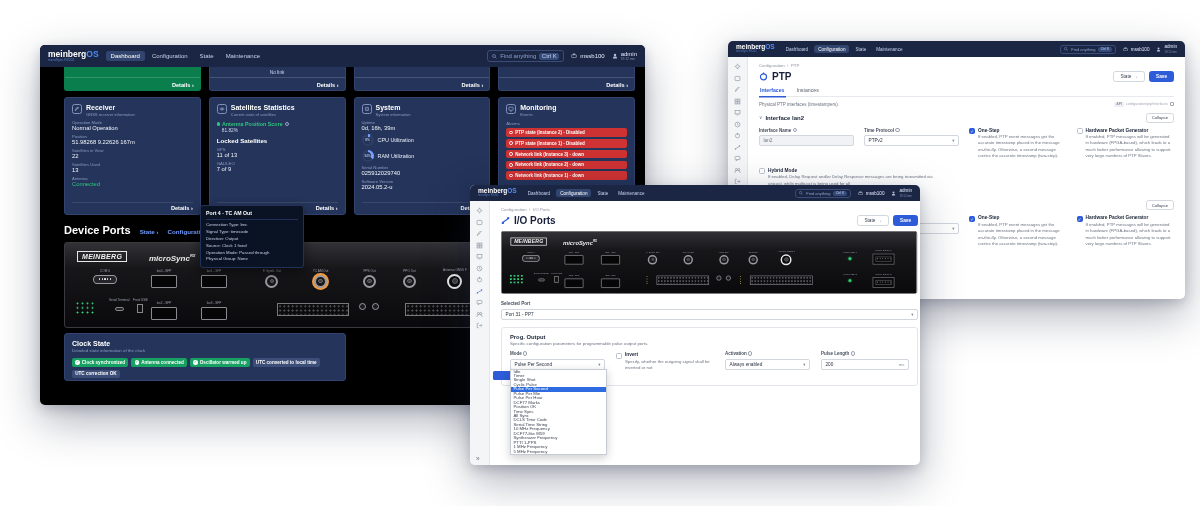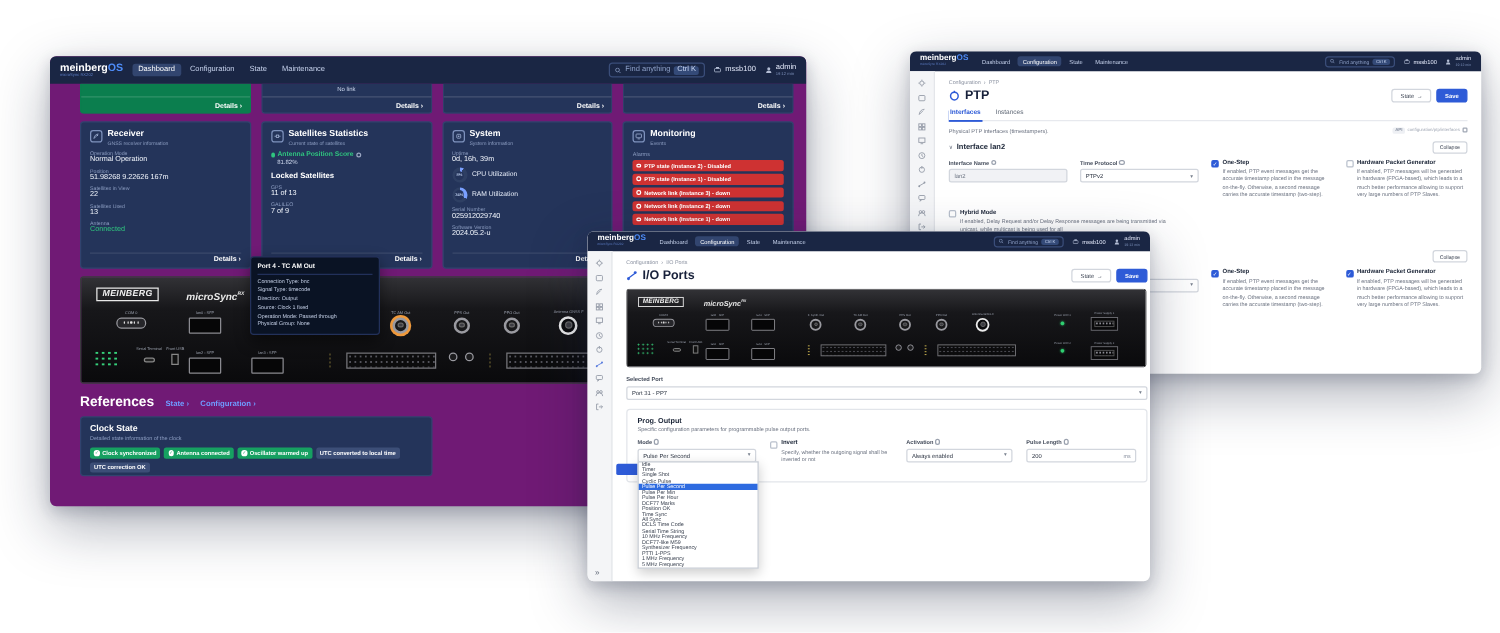--- a/index.html
+++ b/index.html
@@ -20,21 +20,21 @@
   .nav .ni.on{background:#32456f;color:#fff}
   .spacer{flex:1}
   .search{display:flex;align-items:center;gap:3px;border:1px solid #3a4d79;border-radius:3px;
     padding:1.5px 4px;color:#8ea1c9}
   .kbd{background:#344a78;color:#c9d6f2;border-radius:2px;padding:.5px 2.5px}
   .hright{display:flex;align-items:center;gap:3px;color:#e4eafb}
   .sess{color:#7d91bb;font-size:3.3px;margin-top:.5px}
   .hico{flex:none;opacity:.85}
 
   
-  .w-dash{left:40px;top:45px;width:605px;height:360px;background:#701a75;font-size:6px;color:#e9eef8;z-index:1}
+  .w-dash{left:40px;top:45px;width:605px;height:360px;background:#000000;font-size:6px;color:#e9eef8;z-index:1}
   .w-dash .hd{height:22px;font-size:6px}
   .w-dash .logo .l1{font-size:8.5px}
   .dash-body{padding:0 10px 0 24px}
   .row1{display:grid;grid-template-columns:repeat(4,1fr);gap:8px}
   .c1{position:relative;height:24px;background:#24345a;border:1px solid #31436e;border-top:none;
     border-radius:0 0 3px 3px;padding:2px 6px}
   .c1.green{background:#0b7e4e;border-color:#0b7e4e}
   .c1 .div{position:absolute;left:0;right:0;bottom:12px;border-top:1px solid rgba(255,255,255,.16)}
   .nolink{text-align:center;color:#cdd8ee;font-size:4.8px;margin-top:1px}
   .det{position:absolute;right:6px;bottom:2.5px;font-size:5.6px;font-weight:700;color:#fff;cursor:pointer}
@@ -373,20 +373,25 @@
               <i></i>
               <span>Network link (Instance 2) - down</span>
             </div>
         <div class="alarm">
               <i></i>
               <span>Network link (Instance 1) - down</span>
             </div>
       </div>
     </div>
 
+    <div class="sect">
+      <h2>Device Ports</h2>
+      <span class="slink"><span>State</span> <span>›</span></span>
+      <span class="slink"><span>Configuration</span> <span>›</span></span>
+    </div>
 
     <div class="panel">
       <div class="p-logo">MEINBERG</div>
       <div class="p-model"><span>microSync</span><sup>RX</sup></div>
       <div class="pitem" style="left:28px;top:26px">
             <span class="plbl">COM 0</span>
             <span class="db9">
               <i></i>
               <i></i>
               <i></i>
@@ -474,25 +479,20 @@
             <span class="pled"></span>
           </div>
       <div class="pitem" style="left:508px;top:56px">
             <span class="plbl">Power Supply 2</span>
             <span class="psu">
               <i></i>
             </span>
           </div>
     </div>
 
-    <div class="sect">
-      <h2>References</h2>
-      <span class="slink"><span>State</span> <span>›</span></span>
-      <span class="slink"><span>Configuration</span> <span>›</span></span>
-    </div>
 
     <div class="clockcard">
       <div class="cct">Clock State</div>
       <div class="ccs">Detailed state information of the clock</div>
       <div class="badges">
         <span class="okb">
               <i>✓</i>
               <span>Clock synchronized</span>
             </span>
         <span class="okb">

